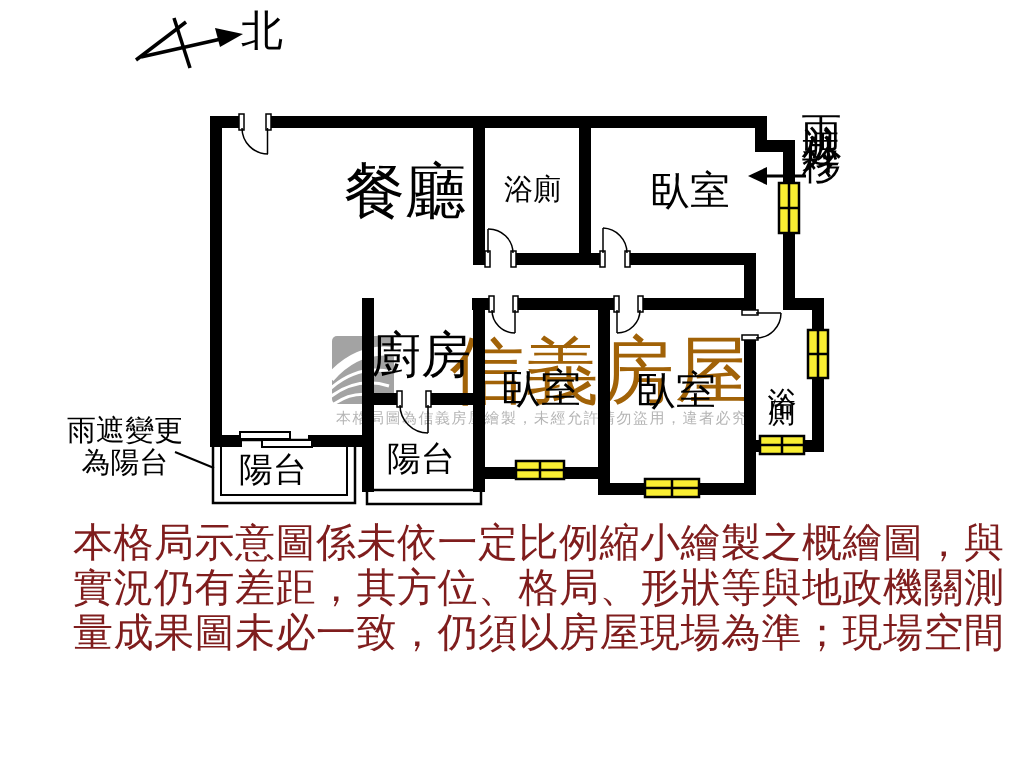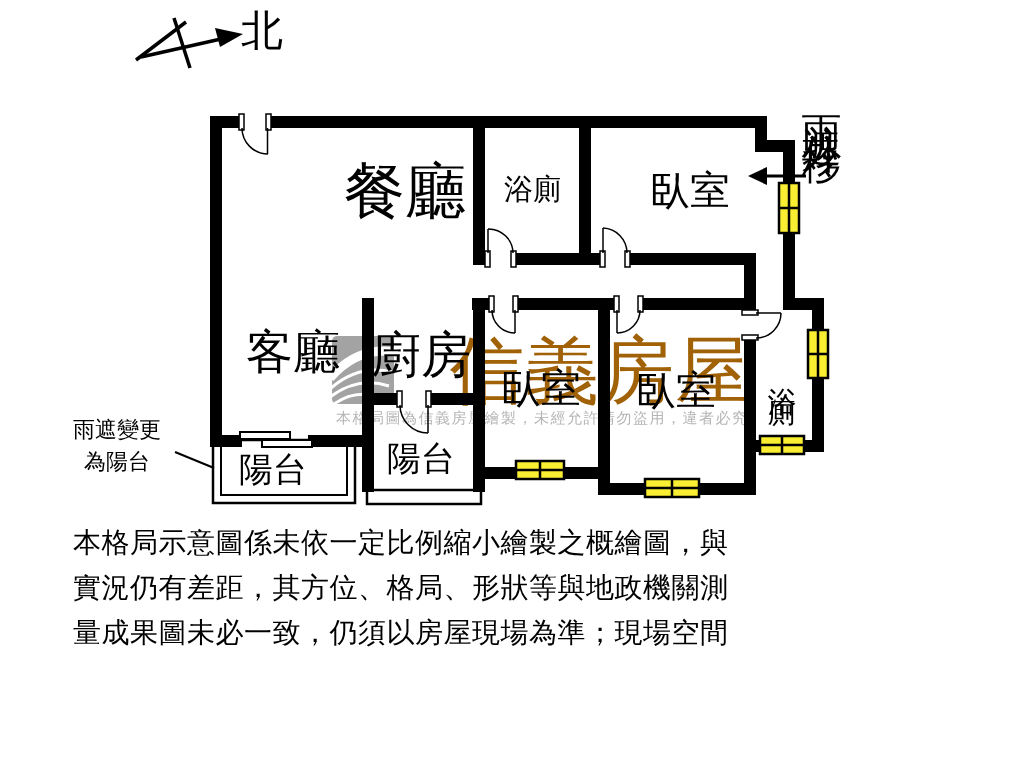--- a/index.html
+++ b/index.html
@@ -5,26 +5,26 @@
   html,body{margin:0;padding:0;background:#fff;}
   #stage{position:relative;width:1024px;height:768px;background:#ffffff;overflow:hidden;
          font-family:"Liberation Serif","DejaVu Serif",serif;}
   .abs{position:absolute;}
   .lbl{position:absolute;transform:translate(-50%,-50%);color:#000;white-space:nowrap;line-height:1;}
   .vert{writing-mode:vertical-rl;text-orientation:upright;}
   #watermark-brand{position:absolute;left:450px;top:334px;font-size:74px;font-weight:400;
                    color:#a16207;letter-spacing:1px;line-height:1;white-space:nowrap;}
   #watermark-notice{position:absolute;left:336px;top:409px;font-size:15px;color:#b5b5b5;
                     letter-spacing:1.5px;white-space:nowrap;}
-  #annotation-left{position:absolute;left:43px;top:414px;width:148px;text-align:center;
-                   font-size:22px;line-height:32px;color:#000;}
+  #annotation-left{position:absolute;left:51px;top:414px;width:148px;text-align:center;
+                   font-size:29px;line-height:32px;color:#000;}
   #annotation-right{position:absolute;left:821px;top:84px;transform:translateX(-50%);
                     font-size:40px;letter-spacing:10px;color:#000;line-height:1;}
-  #disclaimer{position:absolute;left:73px;top:520px;width:900px;color:#000000;
-              font-size:28px;line-height:45px;letter-spacing:0.5px;}
+  #disclaimer{position:absolute;left:73px;top:520px;width:900px;color:#7f1d1d;
+              font-size:40px;line-height:45px;letter-spacing:0.5px;}
   #disclaimer .dline{white-space:nowrap;}
   svg{display:block;}
 </style>
 </head>
 <body>
 
 <div id="stage">
 
   <div class="abs" style="left:332px;top:336px;width:62px;height:68px;">
     <svg width="62" height="68" viewBox="0 0 62 68">
@@ -162,21 +162,20 @@
       <polygon points="748,176 767,167 767,185" fill="#000"></polygon>
     </g>
 
     <line x1="175" y1="452" x2="214" y2="468" stroke="#000" stroke-width="2"></line>
   </svg>
 
   <div class="lbl" style="left:262px;top:31px;font-size:42px;">北</div>
   <div class="lbl" style="left:405px;top:191px;font-size:61px;">餐廳</div>
   <div class="lbl" style="left:533px;top:189px;font-size:29px;">浴廁</div>
   <div class="lbl" style="left:690px;top:191px;font-size:40px;">臥室</div>
-  <div class="lbl" style="left:293px;top:352px;font-size:47px;">客廳</div>
   <div class="lbl" style="left:421px;top:355px;font-size:50px;">廚房</div>
   <div class="lbl" style="left:541px;top:389px;font-size:40px;">臥室</div>
   <div class="lbl" style="left:676px;top:391px;font-size:40px;">臥室</div>
   <div class="lbl vert" style="left:782px;top:372px;font-size:29px;letter-spacing:8px;">浴廁</div>
   <div class="lbl" style="left:273px;top:470px;font-size:34px;">陽台</div>
   <div class="lbl" style="left:421px;top:459px;font-size:34px;">陽台</div>
 
   <div id="annotation-left">
     <div class="dline">雨遮變更</div>
     <div class="dline">為陽台</div>

